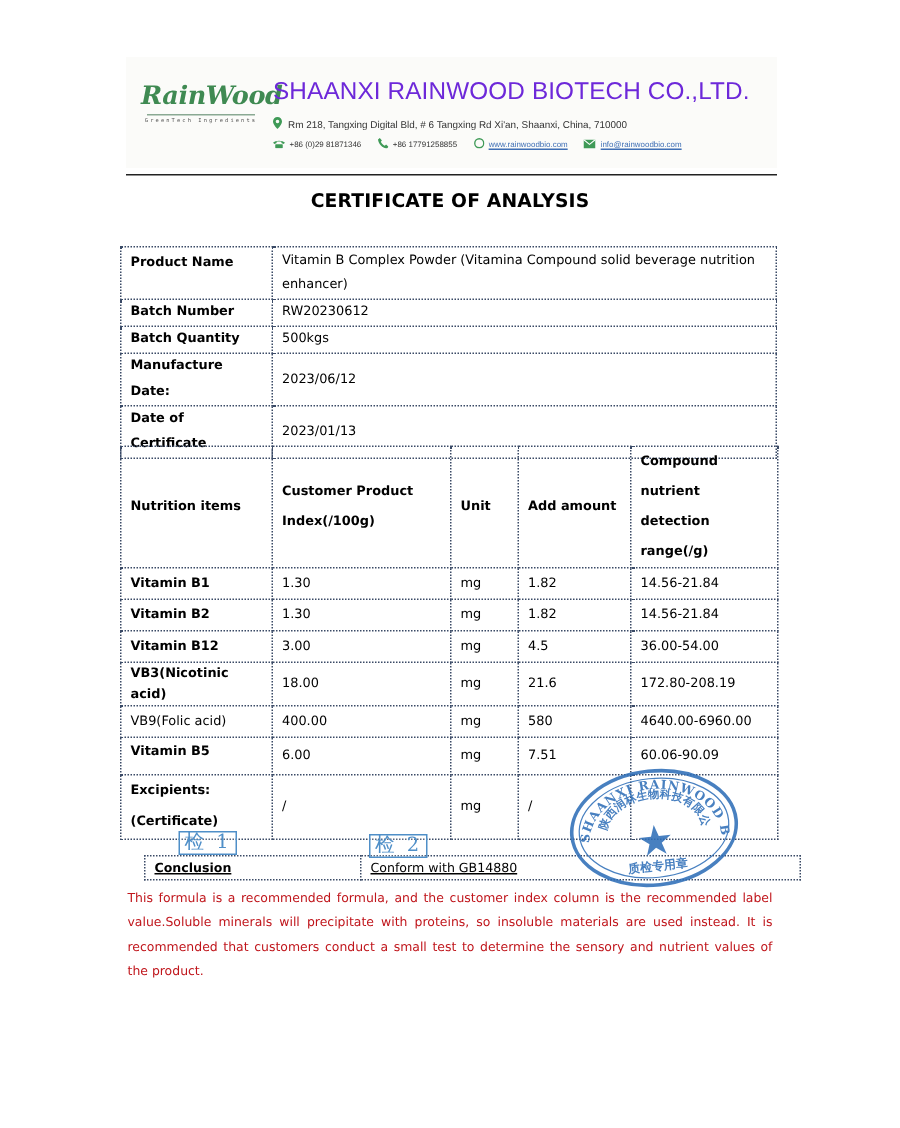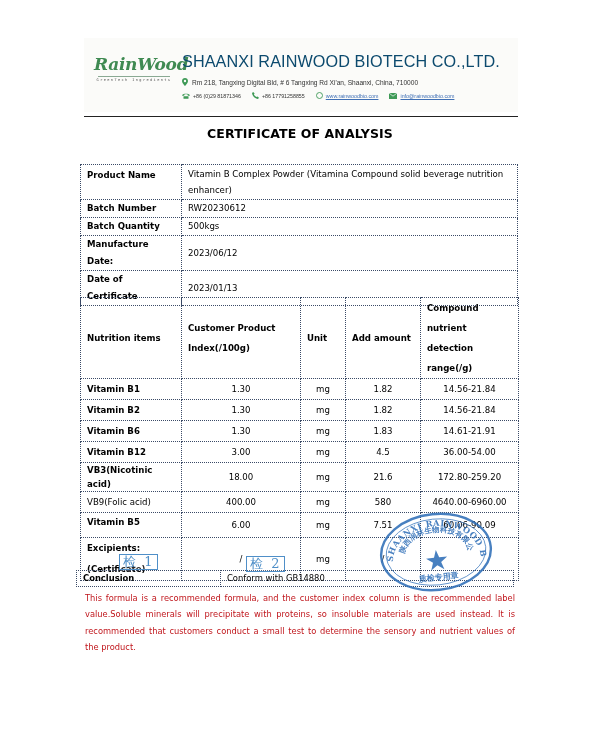--- a/index.html
+++ b/index.html
@@ -17,21 +17,21 @@
       font-family: "DejaVu Serif", "Liberation Serif", serif; font-style: italic; font-weight: bold;
       color: #3f8a52; font-size: 17px; letter-spacing: -0.3px; line-height: 20px; text-align: center;
     }
     .logo-rule { height: 1px; background: #8aa993; margin: 2px 4px 0 4px; }
     .logo-tag {
       font-size: 3.6px; letter-spacing: 1.4px; color: #555; text-align: center; margin-top: 1px;
       font-family: "DejaVu Sans Mono", monospace; white-space: nowrap;
     }
     .company-name {
       position: absolute; left: 98px; top: 14px; font-family: "Liberation Sans", sans-serif;
-      font-size: 16.2px; color: #0c4a6e; letter-spacing: 0.1px; white-space: nowrap;
+      font-size: 16.2px; color: #6d28d9; letter-spacing: 0.1px; white-space: nowrap;
     }
     .addr-line {
       position: absolute; left: 98px; top: 40px; font-family: "Liberation Sans", sans-serif;
       font-size: 6.6px; color: #333; white-space: nowrap; display: flex; align-items: center; gap: 4px;
     }
     .contact-line {
       position: absolute; left: 98px; top: 54px; font-family: "Liberation Sans", sans-serif;
       font-size: 5.3px; color: #333; white-space: nowrap; display: flex; align-items: center; gap: 3px;
     }
     .ico { display: inline-block; color: #3f9a57; font-size: 7px; line-height: 7px; }
@@ -42,34 +42,34 @@
     .doc-title {
       position: absolute; left: 0; width: 600px; top: 126px; text-align: center;
       font-family: "DejaVu Sans", sans-serif; font-weight: bold; font-size: 12.5px; letter-spacing: 0.1px;
     }
 
     
     table { position: absolute; border-collapse: collapse; table-layout: fixed; font-size: 8.6px;
       font-family: "DejaVu Sans", sans-serif; }
     td { border: 1px dotted #3a4a66; padding: 0 6px; vertical-align: middle; }
     td.lbl { font-weight: bold; }
-    td.c { text-align: center; }
+    td.c { }
     .info-table { left: 80px; top: 164px; width: 438px; }
     .info-table td { height: 15px; line-height: 17px; }
     .info-table col.a { width: 101px; }
     .nut-table { left: 80px; top: 297px; width: 438px; }
     .nut-table col.c1 { width: 101px; } .nut-table col.c2 { width: 119px; }
     .nut-table col.c3 { width: 45px; }  .nut-table col.c4 { width: 75px; }
     .nut-table col.c5 { width: 98px; }
     .nut-table thead td { font-weight: bold; height: 58px; line-height: 20px; margin-top: 36px; }
     .nut-table tbody td { height: 20px; line-height: 14px; }
     .nut-table tr.tall td { height: 38px; }
     .nut-table tr.tall td.lbl { line-height: 21px; }
 
-    .concl-table { left: 76px; top: 570px; width: 438px; font-size: 8.4px; }
+    .concl-table { left: 96px; top: 570px; width: 438px; font-size: 8.4px; text-decoration: underline; }
     .concl-table td { height: 15px; line-height: 15px; }
     .concl-table col.a { width: 144px; }
 
     .note {
       position: absolute; left: 85px; top: 590px; width: 430px; color: #c0161c;
       font-size: 8.3px; line-height: 16.3px; text-align: justify; font-family: "DejaVu Sans", sans-serif;
     }
 
     
     .insp {
@@ -197,39 +197,32 @@
       <td class="c">14.56-21.84</td>
     </tr>
     <tr>
       <td class="lbl">Vitamin B2</td>
       <td class="c">1.30</td>
       <td class="c">mg</td>
       <td class="c">1.82</td>
       <td class="c">14.56-21.84</td>
     </tr>
     <tr>
-      <td class="lbl">Vitamin B6</td>
-      <td class="c">1.30</td>
-      <td class="c">mg</td>
-      <td class="c">1.83</td>
-      <td class="c">14.61-21.91</td>
-    </tr>
-    <tr>
       <td class="lbl">Vitamin B12</td>
       <td class="c">3.00</td>
       <td class="c">mg</td>
       <td class="c">4.5</td>
       <td class="c">36.00-54.00</td>
     </tr>
     <tr>
       <td class="lbl">VB3(Nicotinic acid)</td>
       <td class="c">18.00</td>
       <td class="c">mg</td>
       <td class="c">21.6</td>
-      <td class="c">172.80-259.20</td>
+      <td class="c">172.80-208.19</td>
     </tr>
     <tr>
       <td>VB9(Folic acid)</td>
       <td class="c">400.00</td>
       <td class="c">mg</td>
       <td class="c">580</td>
       <td class="c">4640.00-6960.00</td>
     </tr>
     <tr>
       <td class="lbl" style="vertical-align:top;padding-top:2px;height:22px;">Vitamin B5</td>

